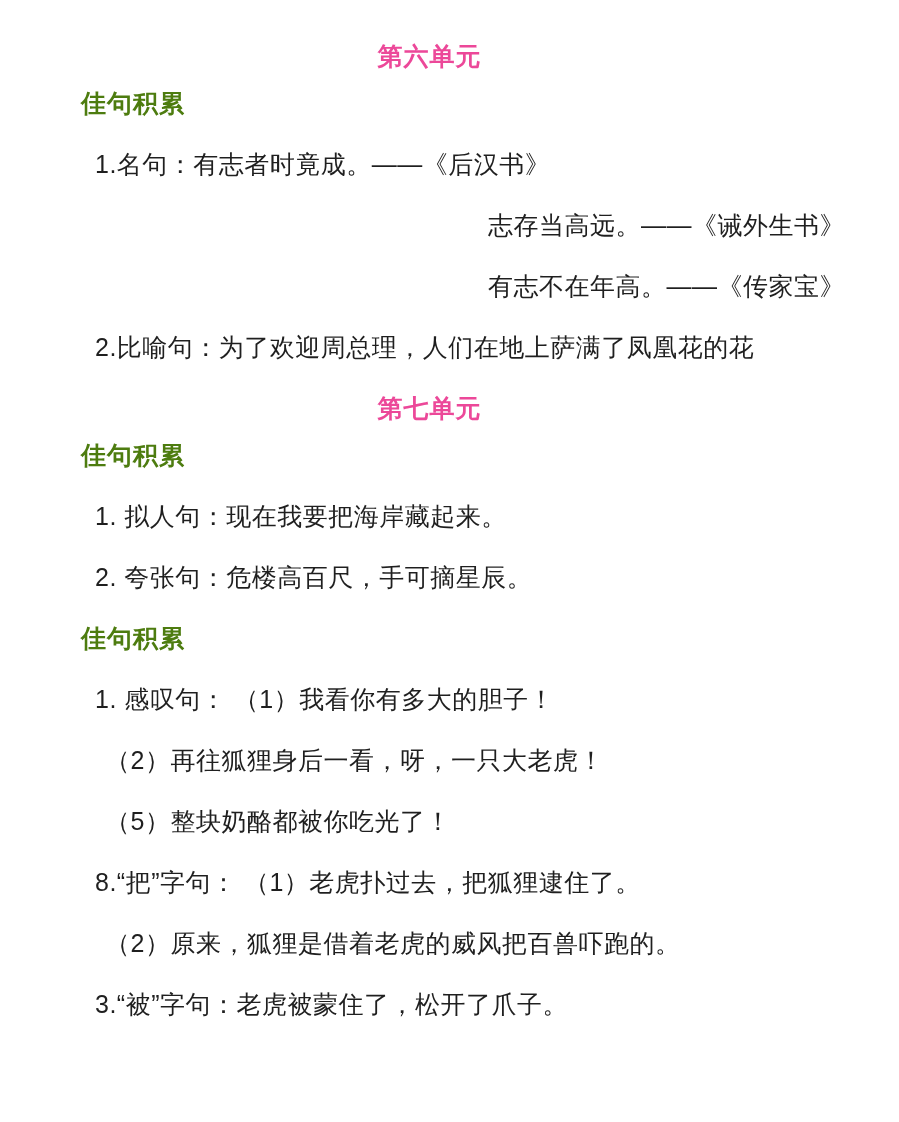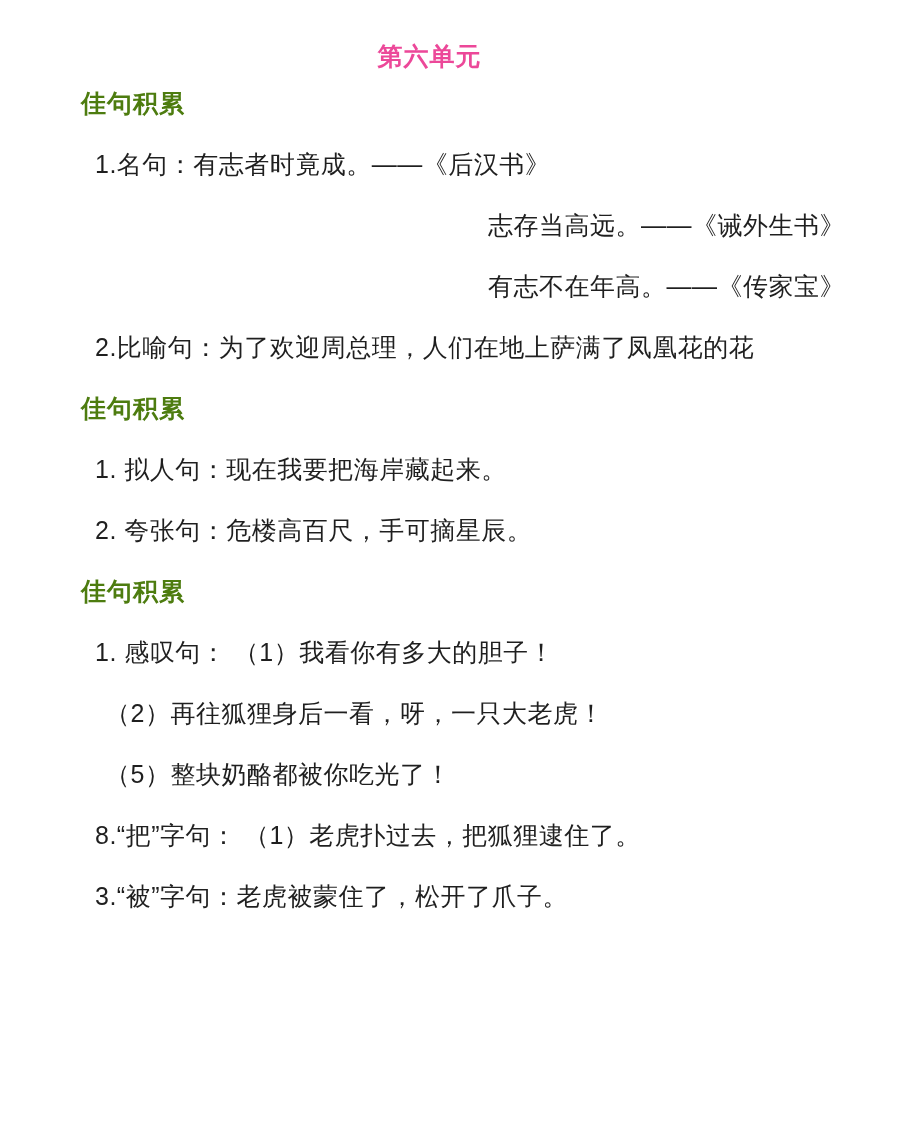--- a/index.html
+++ b/index.html
@@ -52,24 +52,26 @@
 
 <div class="doc">
 
   <h1 class="sec-title">第六单元</h1>
   <h2 class="sub">佳句积累</h2>
   <p class="line">1.名句：有志者时竟成。——《后汉书》</p>
   <p class="line ind-a">志存当高远。——《诫外生书》</p>
   <p class="line ind-a">有志不在年高。——《传家宝》</p>
   <p class="line">2.比喻句：为了欢迎周总理，人们在地上萨满了凤凰花的花</p>
 
+  <h1 class="sec-title">第七单元</h1>
   <h2 class="sub">佳句积累</h2>
   <p class="line">1. 拟人句：现在我要把海岸藏起来。</p>
   <p class="line">2. 夸张句：危楼高百尺，手可摘星辰。</p>
 
   <h2 class="sub">佳句积累</h2>
   <p class="line">1. 感叹句： （1）我看你有多大的胆子！</p>
   <p class="line ind-c">（2）再往狐狸身后一看，呀，一只大老虎！</p>
   <p class="line ind-c">（5）整块奶酪都被你吃光了！</p>
   <p class="line">8.“把”字句： （1）老虎扑过去，把狐狸逮住了。</p>
+  <p class="line ind-c">（2）原来，狐狸是借着老虎的威风把百兽吓跑的。</p>
   <p class="line">3.“被”字句：老虎被蒙住了，松开了爪子。</p>
 
 </div>
 
 </body></html>

